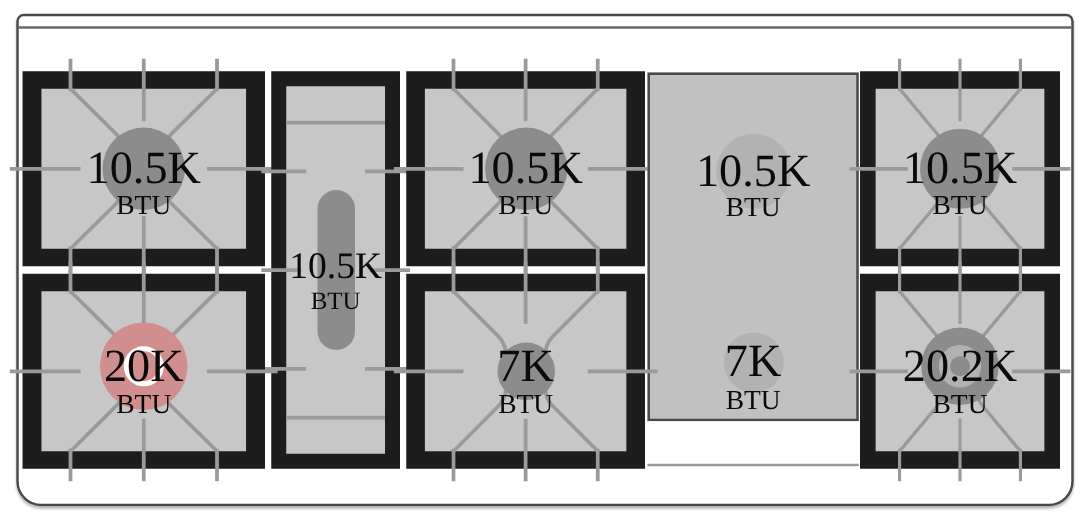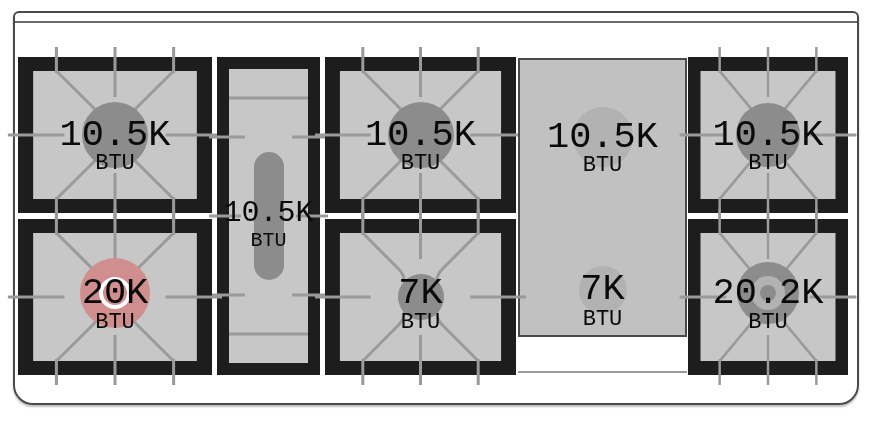--- a/index.html
+++ b/index.html
@@ -1,18 +1,18 @@
 <!DOCTYPE html>
 <html style="--background: #ffffff; --outline-color: #4a4a4a; --frame-color: #1d1d1d; --surface-color: #c7c7c7; --grate-color: #9a9a9a; --burner-circle-color: #8c8c8c; --griddle-color: #c1c1c1; --griddle-ghost-color: #b2b2b2; --highlight-color: #d18e8e; --text-color: #0a0a0a;"><head>
 <meta charset="utf-8">
 <style>
   html,body { margin:0; padding:0; background:#ffffff; }
   .stage {
     position:relative; width:872px; height:424px; background:var(--background,#ffffff);
-    font-family:Liberation Mono, monospace; overflow:hidden;
+    font-family:Liberation Serif, serif; overflow:hidden;
   }
   .outline {
     position:absolute; left:13px; top:11px; width:846px; height:394px;
     box-sizing:border-box; border:2px solid var(--outline-color,#4a4a4a);
     border-radius:6px 6px 20px 20px;
     box-shadow:0 2px 2px rgba(0,0,0,0.25);
   }
   .trim { position:absolute; left:15px; top:21px; width:842px; height:0; border-top:2px solid #6a6a6a; }
   .burner { position:absolute; }
   .burner svg { position:absolute; left:0; top:0; display:block; overflow:visible; }

